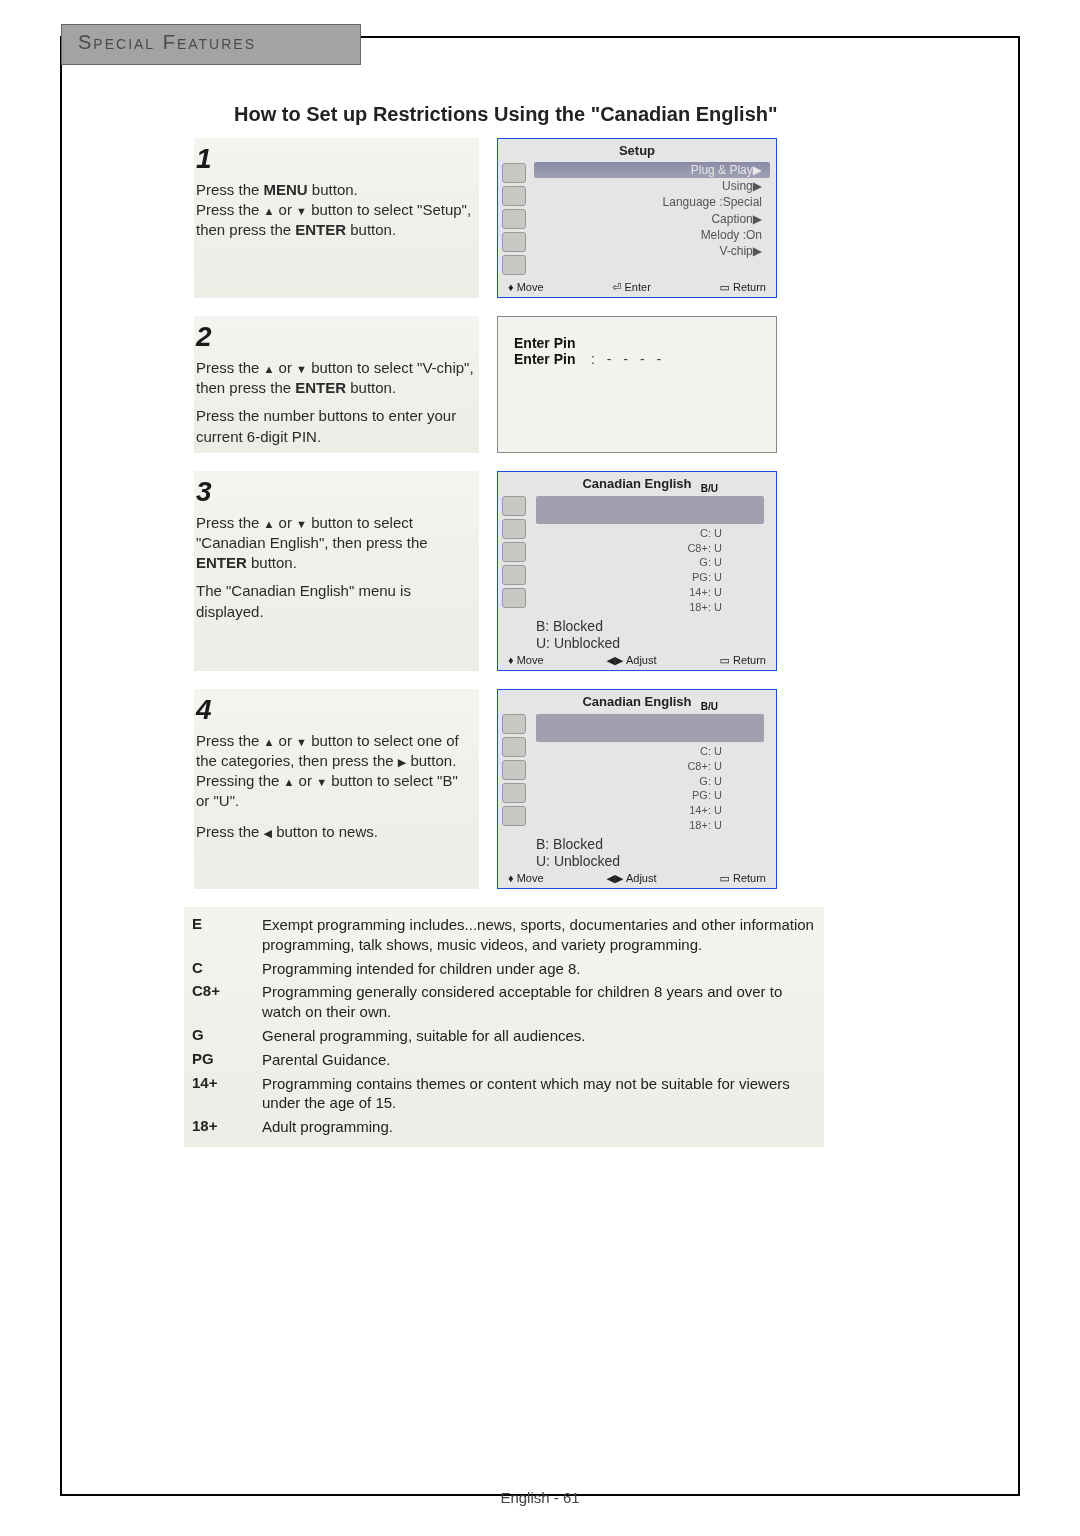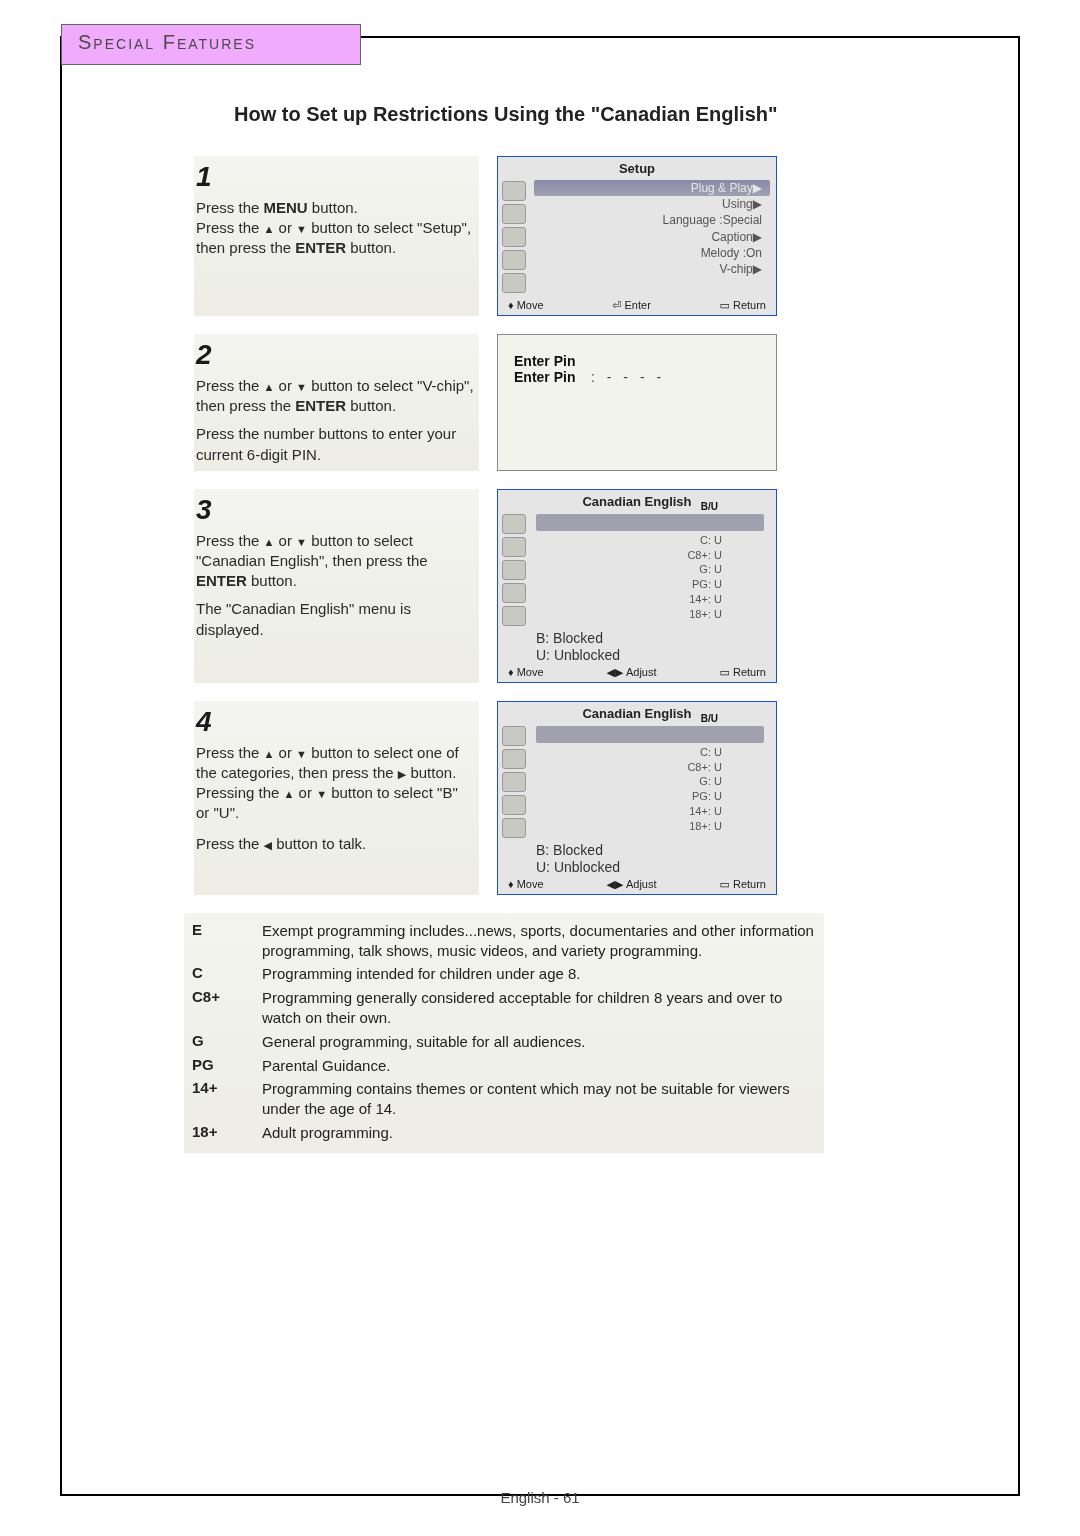--- a/index.html
+++ b/index.html
@@ -18,28 +18,28 @@
     padding: 8px 22px 10px 22px;
   }
   .tab {
     border: 1px solid #666;
     width: 300px;
     padding: 6px 16px 10px 16px;
     font-variant: small-caps;
     letter-spacing: 2px;
     font-size: 20px;
     color: #4a4a4a;
-    background: #f0abfc;
+    background: #a3a3a3;
     margin-top: -22px;
     margin-left: -23px;
   }
   .title {
     font-weight: bold;
     font-size: 20px;
-    margin: 38px 0 30px 150px;
+    margin: 38px 0 12px 150px;
   }
   .step-row {
     display: flex;
     gap: 18px;
     margin: 4px 0 18px 110px;
   }
   .step-text {
     width: 285px;
     font-size: 15px;
     line-height: 1.35;
@@ -99,21 +99,21 @@
     display:flex; justify-content:space-between;
     padding:3px 10px 1px 10px; font-size:11px; color:#222;
   }
   .osd-footer span::before { margin-right:3px; }
   .pin-box {
     width:280px; border:1px solid #888; background:#f3f3ee;
     padding:18px 16px 54px 16px; font-size:14px; color:#111;
   }
   .pin-box .dots { letter-spacing:4px; color:#444;}
   .ratings-col { padding-left:4px; line-height:1.35; font-size:11px;}
-  .ratings-col .bar { background:#a0a0ae; height:17px; margin:1px 6px 2px 0; border-radius:2px; position:relative;padding-left:20px;}
+  .ratings-col .bar { background:#a0a0ae; height:28px; margin:1px 6px 2px 0; border-radius:2px; position:relative;padding-left:20px;}
   .ratings-col .bar .bu { position:absolute; right:46px; top:-14px; font-size:10px; font-weight:bold; color:#111;}
   .defs {
     margin: 18px 0 0 100px;
     width: 640px;
     font-size: 15px;
     background: linear-gradient(#f4f4ef,#edede6);
     padding: 6px 10px 8px 8px;
   }
   .defs-row { display:flex; gap:20px; padding:2px 0; }
   .defs-row .lbl { width:50px; font-weight:bold; }
@@ -250,21 +250,21 @@
         <span>▭ <span>Return</span></span>
       </div>
     </div>
   </div>
 
   <div class="step-row">
     <div class="step-text">
       <div class="step-num">4</div>
       <span>Press the </span><span class="tri-up"></span><span> or </span><span class="tri-down"></span><span> button to select one of the categories, then press the </span><span class="tri-right"></span><span> button. Pressing the </span><span class="tri-up"></span><span> or </span><span class="tri-down"></span><span> button to select "B" or "U".</span>
       <div style="height:10px"></div>
-      <span>Press the </span><span class="tri-left"></span><span> button to talk.</span>
+      <span>Press the </span><span class="tri-left"></span><span> button to news.</span>
     </div>
     <div class="osd">
       <div class="osd-title">Canadian English</div>
       <div class="osd-body">
         <div class="osd-icons">
             <span></span>
             <span></span>
             <span></span>
             <span></span>
             <span></span>
@@ -325,21 +325,21 @@
     <div class="defs-row">
         <div class="lbl">G</div>
         <div class="txt">General programming, suitable for all audiences.</div>
       </div>
     <div class="defs-row">
         <div class="lbl">PG</div>
         <div class="txt">Parental Guidance.</div>
       </div>
     <div class="defs-row">
         <div class="lbl">14+</div>
-        <div class="txt">Programming contains themes or content which may not be suitable for viewers under the age of 14.</div>
+        <div class="txt">Programming contains themes or content which may not be suitable for viewers under the age of 15.</div>
       </div>
     <div class="defs-row">
         <div class="lbl">18+</div>
         <div class="txt">Adult programming.</div>
       </div>
   </div>
 
 </div>
 
 <div class="page-foot">English - 61</div>

